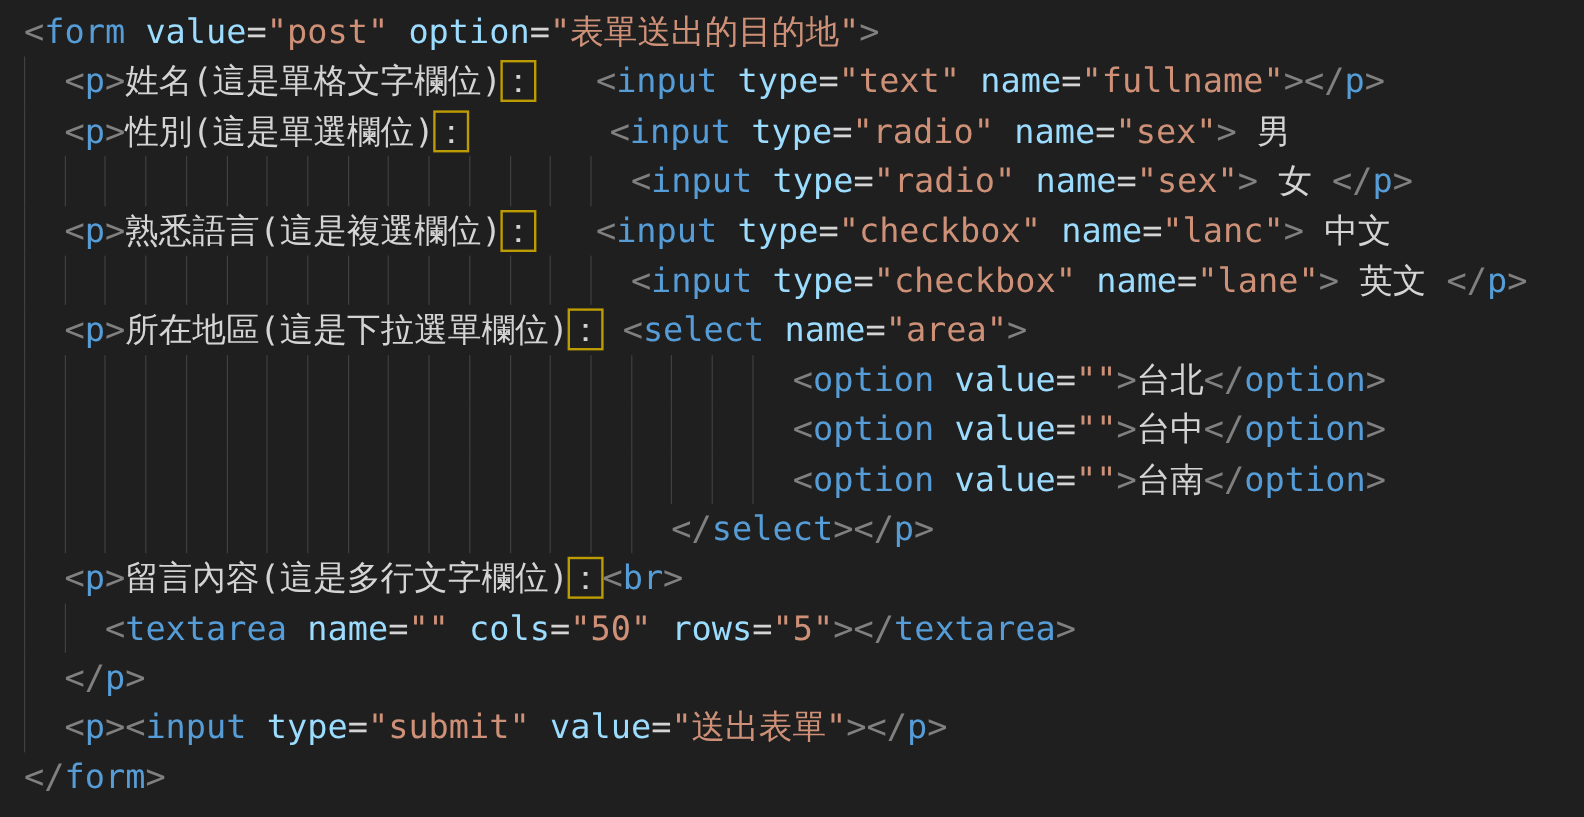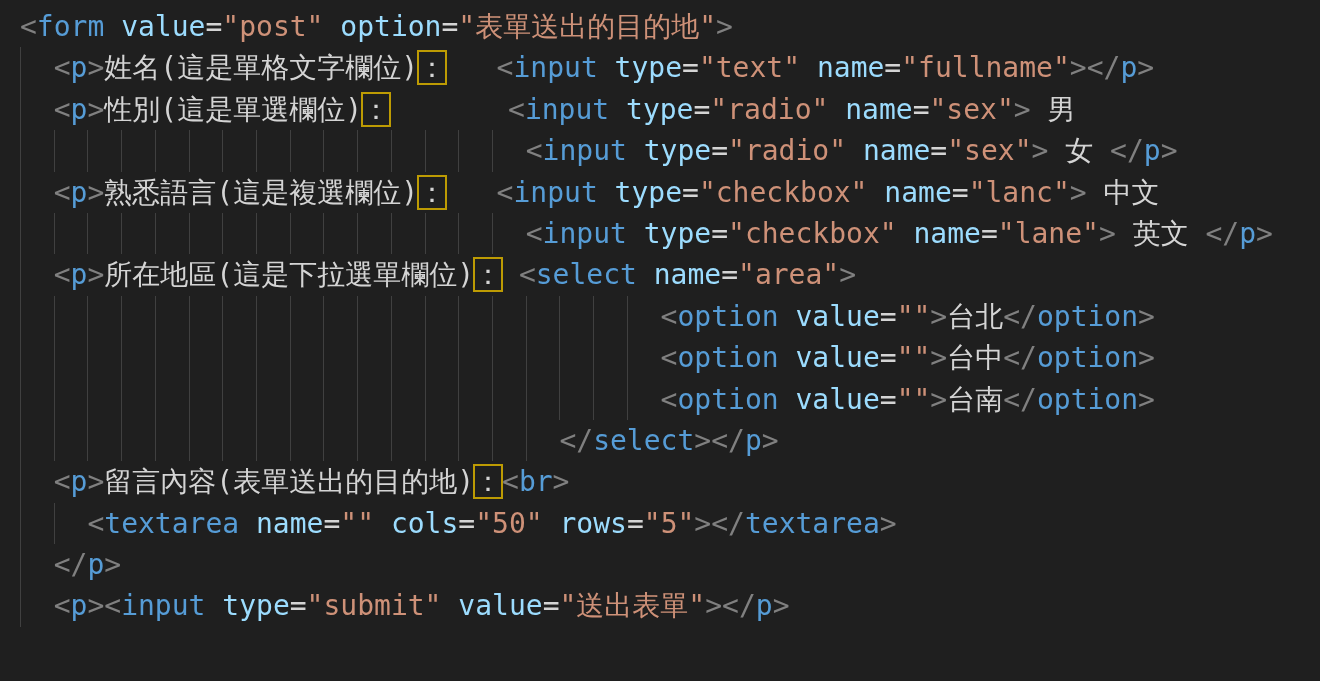--- a/index.html
+++ b/index.html
@@ -57,18 +57,19 @@
       <div class="line"><span class="guide" style="left: 0ch;"></span><span class="tok-w">  </span><span class="tok-p">&lt;</span><span class="tok-t">p</span><span class="tok-p">&gt;</span><span class="tok-x">姓名(這是單格文字欄位)</span><span class="tok-u">：</span><span class="tok-w">   </span><span class="tok-p">&lt;</span><span class="tok-t">input</span><span class="tok-w"> </span><span class="tok-a">type</span><span class="tok-o">=</span><span class="tok-s">"text"</span><span class="tok-w"> </span><span class="tok-a">name</span><span class="tok-o">=</span><span class="tok-s">"fullname"</span><span class="tok-p">&gt;</span><span class="tok-p">&lt;/</span><span class="tok-t">p</span><span class="tok-p">&gt;</span></div>
       <div class="line"><span class="guide" style="left: 0ch;"></span><span class="tok-w">  </span><span class="tok-p">&lt;</span><span class="tok-t">p</span><span class="tok-p">&gt;</span><span class="tok-x">性別(這是單選欄位)</span><span class="tok-u">：</span><span class="tok-w">       </span><span class="tok-p">&lt;</span><span class="tok-t">input</span><span class="tok-w"> </span><span class="tok-a">type</span><span class="tok-o">=</span><span class="tok-s">"radio"</span><span class="tok-w"> </span><span class="tok-a">name</span><span class="tok-o">=</span><span class="tok-s">"sex"</span><span class="tok-p">&gt;</span><span class="tok-x"> 男</span></div>
       <div class="line"><span class="guide" style="left: 0ch;"></span><span class="guide" style="left: 2ch;"></span><span class="guide" style="left: 4ch;"></span><span class="guide" style="left: 6ch;"></span><span class="guide" style="left: 8ch;"></span><span class="guide" style="left: 10ch;"></span><span class="guide" style="left: 12ch;"></span><span class="guide" style="left: 14ch;"></span><span class="guide" style="left: 16ch;"></span><span class="guide" style="left: 18ch;"></span><span class="guide" style="left: 20ch;"></span><span class="guide" style="left: 22ch;"></span><span class="guide" style="left: 24ch;"></span><span class="guide" style="left: 26ch;"></span><span class="guide" style="left: 28ch;"></span><span class="tok-w">                              </span><span class="tok-p">&lt;</span><span class="tok-t">input</span><span class="tok-w"> </span><span class="tok-a">type</span><span class="tok-o">=</span><span class="tok-s">"radio"</span><span class="tok-w"> </span><span class="tok-a">name</span><span class="tok-o">=</span><span class="tok-s">"sex"</span><span class="tok-p">&gt;</span><span class="tok-x"> 女 </span><span class="tok-p">&lt;/</span><span class="tok-t">p</span><span class="tok-p">&gt;</span></div>
       <div class="line"><span class="guide" style="left: 0ch;"></span><span class="tok-w">  </span><span class="tok-p">&lt;</span><span class="tok-t">p</span><span class="tok-p">&gt;</span><span class="tok-x">熟悉語言(這是複選欄位)</span><span class="tok-u">：</span><span class="tok-w">   </span><span class="tok-p">&lt;</span><span class="tok-t">input</span><span class="tok-w"> </span><span class="tok-a">type</span><span class="tok-o">=</span><span class="tok-s">"checkbox"</span><span class="tok-w"> </span><span class="tok-a">name</span><span class="tok-o">=</span><span class="tok-s">"lanc"</span><span class="tok-p">&gt;</span><span class="tok-x"> 中文</span></div>
       <div class="line"><span class="guide" style="left: 0ch;"></span><span class="guide" style="left: 2ch;"></span><span class="guide" style="left: 4ch;"></span><span class="guide" style="left: 6ch;"></span><span class="guide" style="left: 8ch;"></span><span class="guide" style="left: 10ch;"></span><span class="guide" style="left: 12ch;"></span><span class="guide" style="left: 14ch;"></span><span class="guide" style="left: 16ch;"></span><span class="guide" style="left: 18ch;"></span><span class="guide" style="left: 20ch;"></span><span class="guide" style="left: 22ch;"></span><span class="guide" style="left: 24ch;"></span><span class="guide" style="left: 26ch;"></span><span class="guide" style="left: 28ch;"></span><span class="tok-w">                              </span><span class="tok-p">&lt;</span><span class="tok-t">input</span><span class="tok-w"> </span><span class="tok-a">type</span><span class="tok-o">=</span><span class="tok-s">"checkbox"</span><span class="tok-w"> </span><span class="tok-a">name</span><span class="tok-o">=</span><span class="tok-s">"lane"</span><span class="tok-p">&gt;</span><span class="tok-x"> 英文 </span><span class="tok-p">&lt;/</span><span class="tok-t">p</span><span class="tok-p">&gt;</span></div>
       <div class="line"><span class="guide" style="left: 0ch;"></span><span class="tok-w">  </span><span class="tok-p">&lt;</span><span class="tok-t">p</span><span class="tok-p">&gt;</span><span class="tok-x">所在地區(這是下拉選單欄位)</span><span class="tok-u">：</span><span class="tok-w"> </span><span class="tok-p">&lt;</span><span class="tok-t">select</span><span class="tok-w"> </span><span class="tok-a">name</span><span class="tok-o">=</span><span class="tok-s">"area"</span><span class="tok-p">&gt;</span></div>
       <div class="line"><span class="guide" style="left: 0ch;"></span><span class="guide" style="left: 2ch;"></span><span class="guide" style="left: 4ch;"></span><span class="guide" style="left: 6ch;"></span><span class="guide" style="left: 8ch;"></span><span class="guide" style="left: 10ch;"></span><span class="guide" style="left: 12ch;"></span><span class="guide" style="left: 14ch;"></span><span class="guide" style="left: 16ch;"></span><span class="guide" style="left: 18ch;"></span><span class="guide" style="left: 20ch;"></span><span class="guide" style="left: 22ch;"></span><span class="guide" style="left: 24ch;"></span><span class="guide" style="left: 26ch;"></span><span class="guide" style="left: 28ch;"></span><span class="guide" style="left: 30ch;"></span><span class="guide" style="left: 32ch;"></span><span class="guide" style="left: 34ch;"></span><span class="guide" style="left: 36ch;"></span><span class="tok-w">                                      </span><span class="tok-p">&lt;</span><span class="tok-t">option</span><span class="tok-w"> </span><span class="tok-a">value</span><span class="tok-o">=</span><span class="tok-s">""</span><span class="tok-p">&gt;</span><span class="tok-x">台北</span><span class="tok-p">&lt;/</span><span class="tok-t">option</span><span class="tok-p">&gt;</span></div>
       <div class="line"><span class="guide" style="left: 0ch;"></span><span class="guide" style="left: 2ch;"></span><span class="guide" style="left: 4ch;"></span><span class="guide" style="left: 6ch;"></span><span class="guide" style="left: 8ch;"></span><span class="guide" style="left: 10ch;"></span><span class="guide" style="left: 12ch;"></span><span class="guide" style="left: 14ch;"></span><span class="guide" style="left: 16ch;"></span><span class="guide" style="left: 18ch;"></span><span class="guide" style="left: 20ch;"></span><span class="guide" style="left: 22ch;"></span><span class="guide" style="left: 24ch;"></span><span class="guide" style="left: 26ch;"></span><span class="guide" style="left: 28ch;"></span><span class="guide" style="left: 30ch;"></span><span class="guide" style="left: 32ch;"></span><span class="guide" style="left: 34ch;"></span><span class="guide" style="left: 36ch;"></span><span class="tok-w">                                      </span><span class="tok-p">&lt;</span><span class="tok-t">option</span><span class="tok-w"> </span><span class="tok-a">value</span><span class="tok-o">=</span><span class="tok-s">""</span><span class="tok-p">&gt;</span><span class="tok-x">台中</span><span class="tok-p">&lt;/</span><span class="tok-t">option</span><span class="tok-p">&gt;</span></div>
       <div class="line"><span class="guide" style="left: 0ch;"></span><span class="guide" style="left: 2ch;"></span><span class="guide" style="left: 4ch;"></span><span class="guide" style="left: 6ch;"></span><span class="guide" style="left: 8ch;"></span><span class="guide" style="left: 10ch;"></span><span class="guide" style="left: 12ch;"></span><span class="guide" style="left: 14ch;"></span><span class="guide" style="left: 16ch;"></span><span class="guide" style="left: 18ch;"></span><span class="guide" style="left: 20ch;"></span><span class="guide" style="left: 22ch;"></span><span class="guide" style="left: 24ch;"></span><span class="guide" style="left: 26ch;"></span><span class="guide" style="left: 28ch;"></span><span class="guide" style="left: 30ch;"></span><span class="guide" style="left: 32ch;"></span><span class="guide" style="left: 34ch;"></span><span class="guide" style="left: 36ch;"></span><span class="tok-w">                                      </span><span class="tok-p">&lt;</span><span class="tok-t">option</span><span class="tok-w"> </span><span class="tok-a">value</span><span class="tok-o">=</span><span class="tok-s">""</span><span class="tok-p">&gt;</span><span class="tok-x">台南</span><span class="tok-p">&lt;/</span><span class="tok-t">option</span><span class="tok-p">&gt;</span></div>
       <div class="line"><span class="guide" style="left: 0ch;"></span><span class="guide" style="left: 2ch;"></span><span class="guide" style="left: 4ch;"></span><span class="guide" style="left: 6ch;"></span><span class="guide" style="left: 8ch;"></span><span class="guide" style="left: 10ch;"></span><span class="guide" style="left: 12ch;"></span><span class="guide" style="left: 14ch;"></span><span class="guide" style="left: 16ch;"></span><span class="guide" style="left: 18ch;"></span><span class="guide" style="left: 20ch;"></span><span class="guide" style="left: 22ch;"></span><span class="guide" style="left: 24ch;"></span><span class="guide" style="left: 26ch;"></span><span class="guide" style="left: 28ch;"></span><span class="guide" style="left: 30ch;"></span><span class="tok-w">                                </span><span class="tok-p">&lt;/</span><span class="tok-t">select</span><span class="tok-p">&gt;</span><span class="tok-p">&lt;/</span><span class="tok-t">p</span><span class="tok-p">&gt;</span></div>
-      <div class="line"><span class="guide" style="left: 0ch;"></span><span class="tok-w">  </span><span class="tok-p">&lt;</span><span class="tok-t">p</span><span class="tok-p">&gt;</span><span class="tok-x">留言內容(表單送出的目的地)</span><span class="tok-u">：</span><span class="tok-p">&lt;</span><span class="tok-t">br</span><span class="tok-p">&gt;</span></div>
+      <div class="line"><span class="guide" style="left: 0ch;"></span><span class="tok-w">  </span><span class="tok-p">&lt;</span><span class="tok-t">p</span><span class="tok-p">&gt;</span><span class="tok-x">留言內容(這是多行文字欄位)</span><span class="tok-u">：</span><span class="tok-p">&lt;</span><span class="tok-t">br</span><span class="tok-p">&gt;</span></div>
       <div class="line"><span class="guide" style="left: 0ch;"></span><span class="guide" style="left: 2ch;"></span><span class="tok-w">    </span><span class="tok-p">&lt;</span><span class="tok-t">textarea</span><span class="tok-w"> </span><span class="tok-a">name</span><span class="tok-o">=</span><span class="tok-s">""</span><span class="tok-w"> </span><span class="tok-a">cols</span><span class="tok-o">=</span><span class="tok-s">"50"</span><span class="tok-w"> </span><span class="tok-a">rows</span><span class="tok-o">=</span><span class="tok-s">"5"</span><span class="tok-p">&gt;</span><span class="tok-p">&lt;/</span><span class="tok-t">textarea</span><span class="tok-p">&gt;</span></div>
       <div class="line"><span class="guide" style="left: 0ch;"></span><span class="tok-w">  </span><span class="tok-p">&lt;/</span><span class="tok-t">p</span><span class="tok-p">&gt;</span></div>
       <div class="line"><span class="guide" style="left: 0ch;"></span><span class="tok-w">  </span><span class="tok-p">&lt;</span><span class="tok-t">p</span><span class="tok-p">&gt;</span><span class="tok-p">&lt;</span><span class="tok-t">input</span><span class="tok-w"> </span><span class="tok-a">type</span><span class="tok-o">=</span><span class="tok-s">"submit"</span><span class="tok-w"> </span><span class="tok-a">value</span><span class="tok-o">=</span><span class="tok-s">"送出表單"</span><span class="tok-p">&gt;</span><span class="tok-p">&lt;/</span><span class="tok-t">p</span><span class="tok-p">&gt;</span></div>
+      <div class="line"><span class="tok-p">&lt;/</span><span class="tok-t">form</span><span class="tok-p">&gt;</span></div>
     </div>
 </div>
 
 </body></html>

